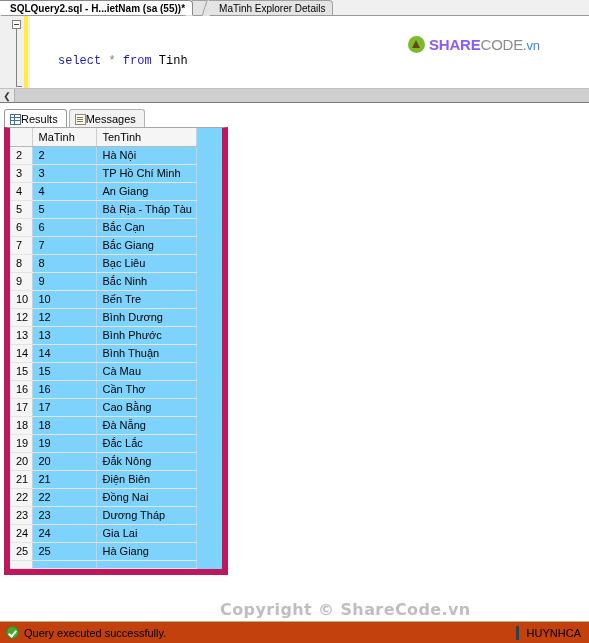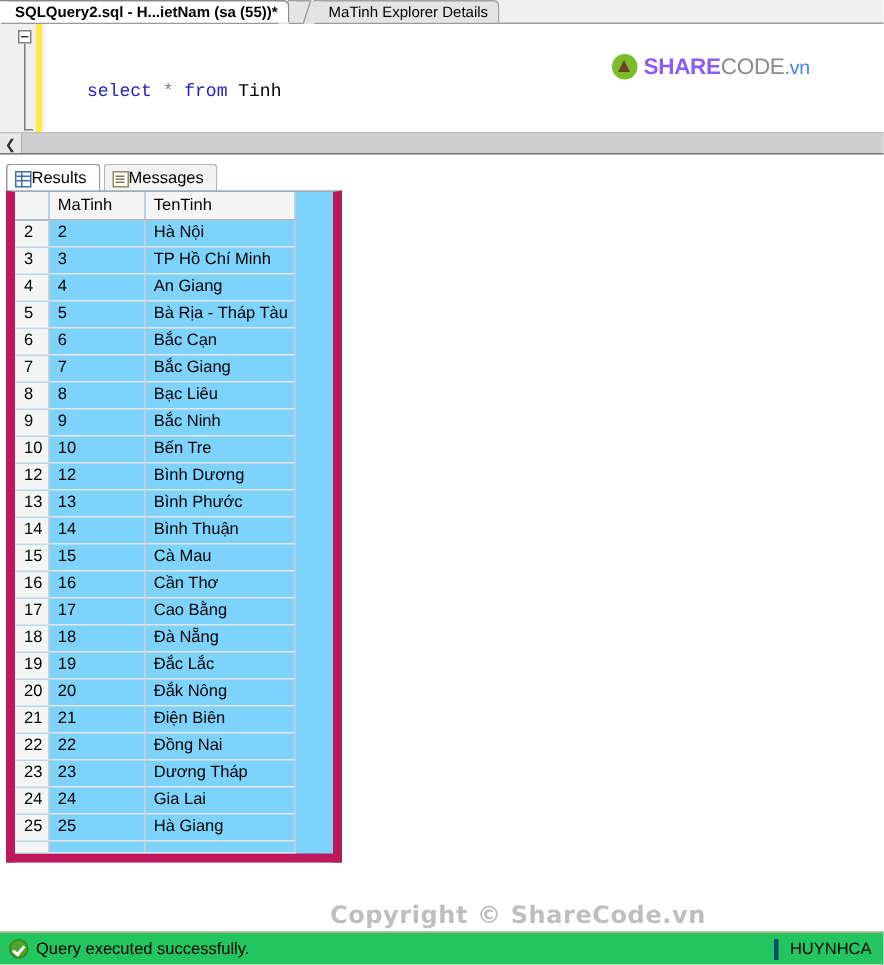--- a/index.html
+++ b/index.html
@@ -303,21 +303,21 @@
     pointer-events: none;
     font-family: "DejaVu Sans", sans-serif;
     margin-left: 24px;
   }
 
   
   .statusbar {
     position: absolute;
     left: 0; bottom: 0;
     width: 589px; height: 22px;
-    background: #22c55e;
+    background: #c2410c;
     border-top: 1px solid #b9b38a;
     box-sizing: border-box;
     display: flex;
     align-items: center;
     font-size: 11px;
   }
   .status-ok-icon {
     width: 13px; height: 13px;
     border-radius: 50%;
     background: #4ca32e;

